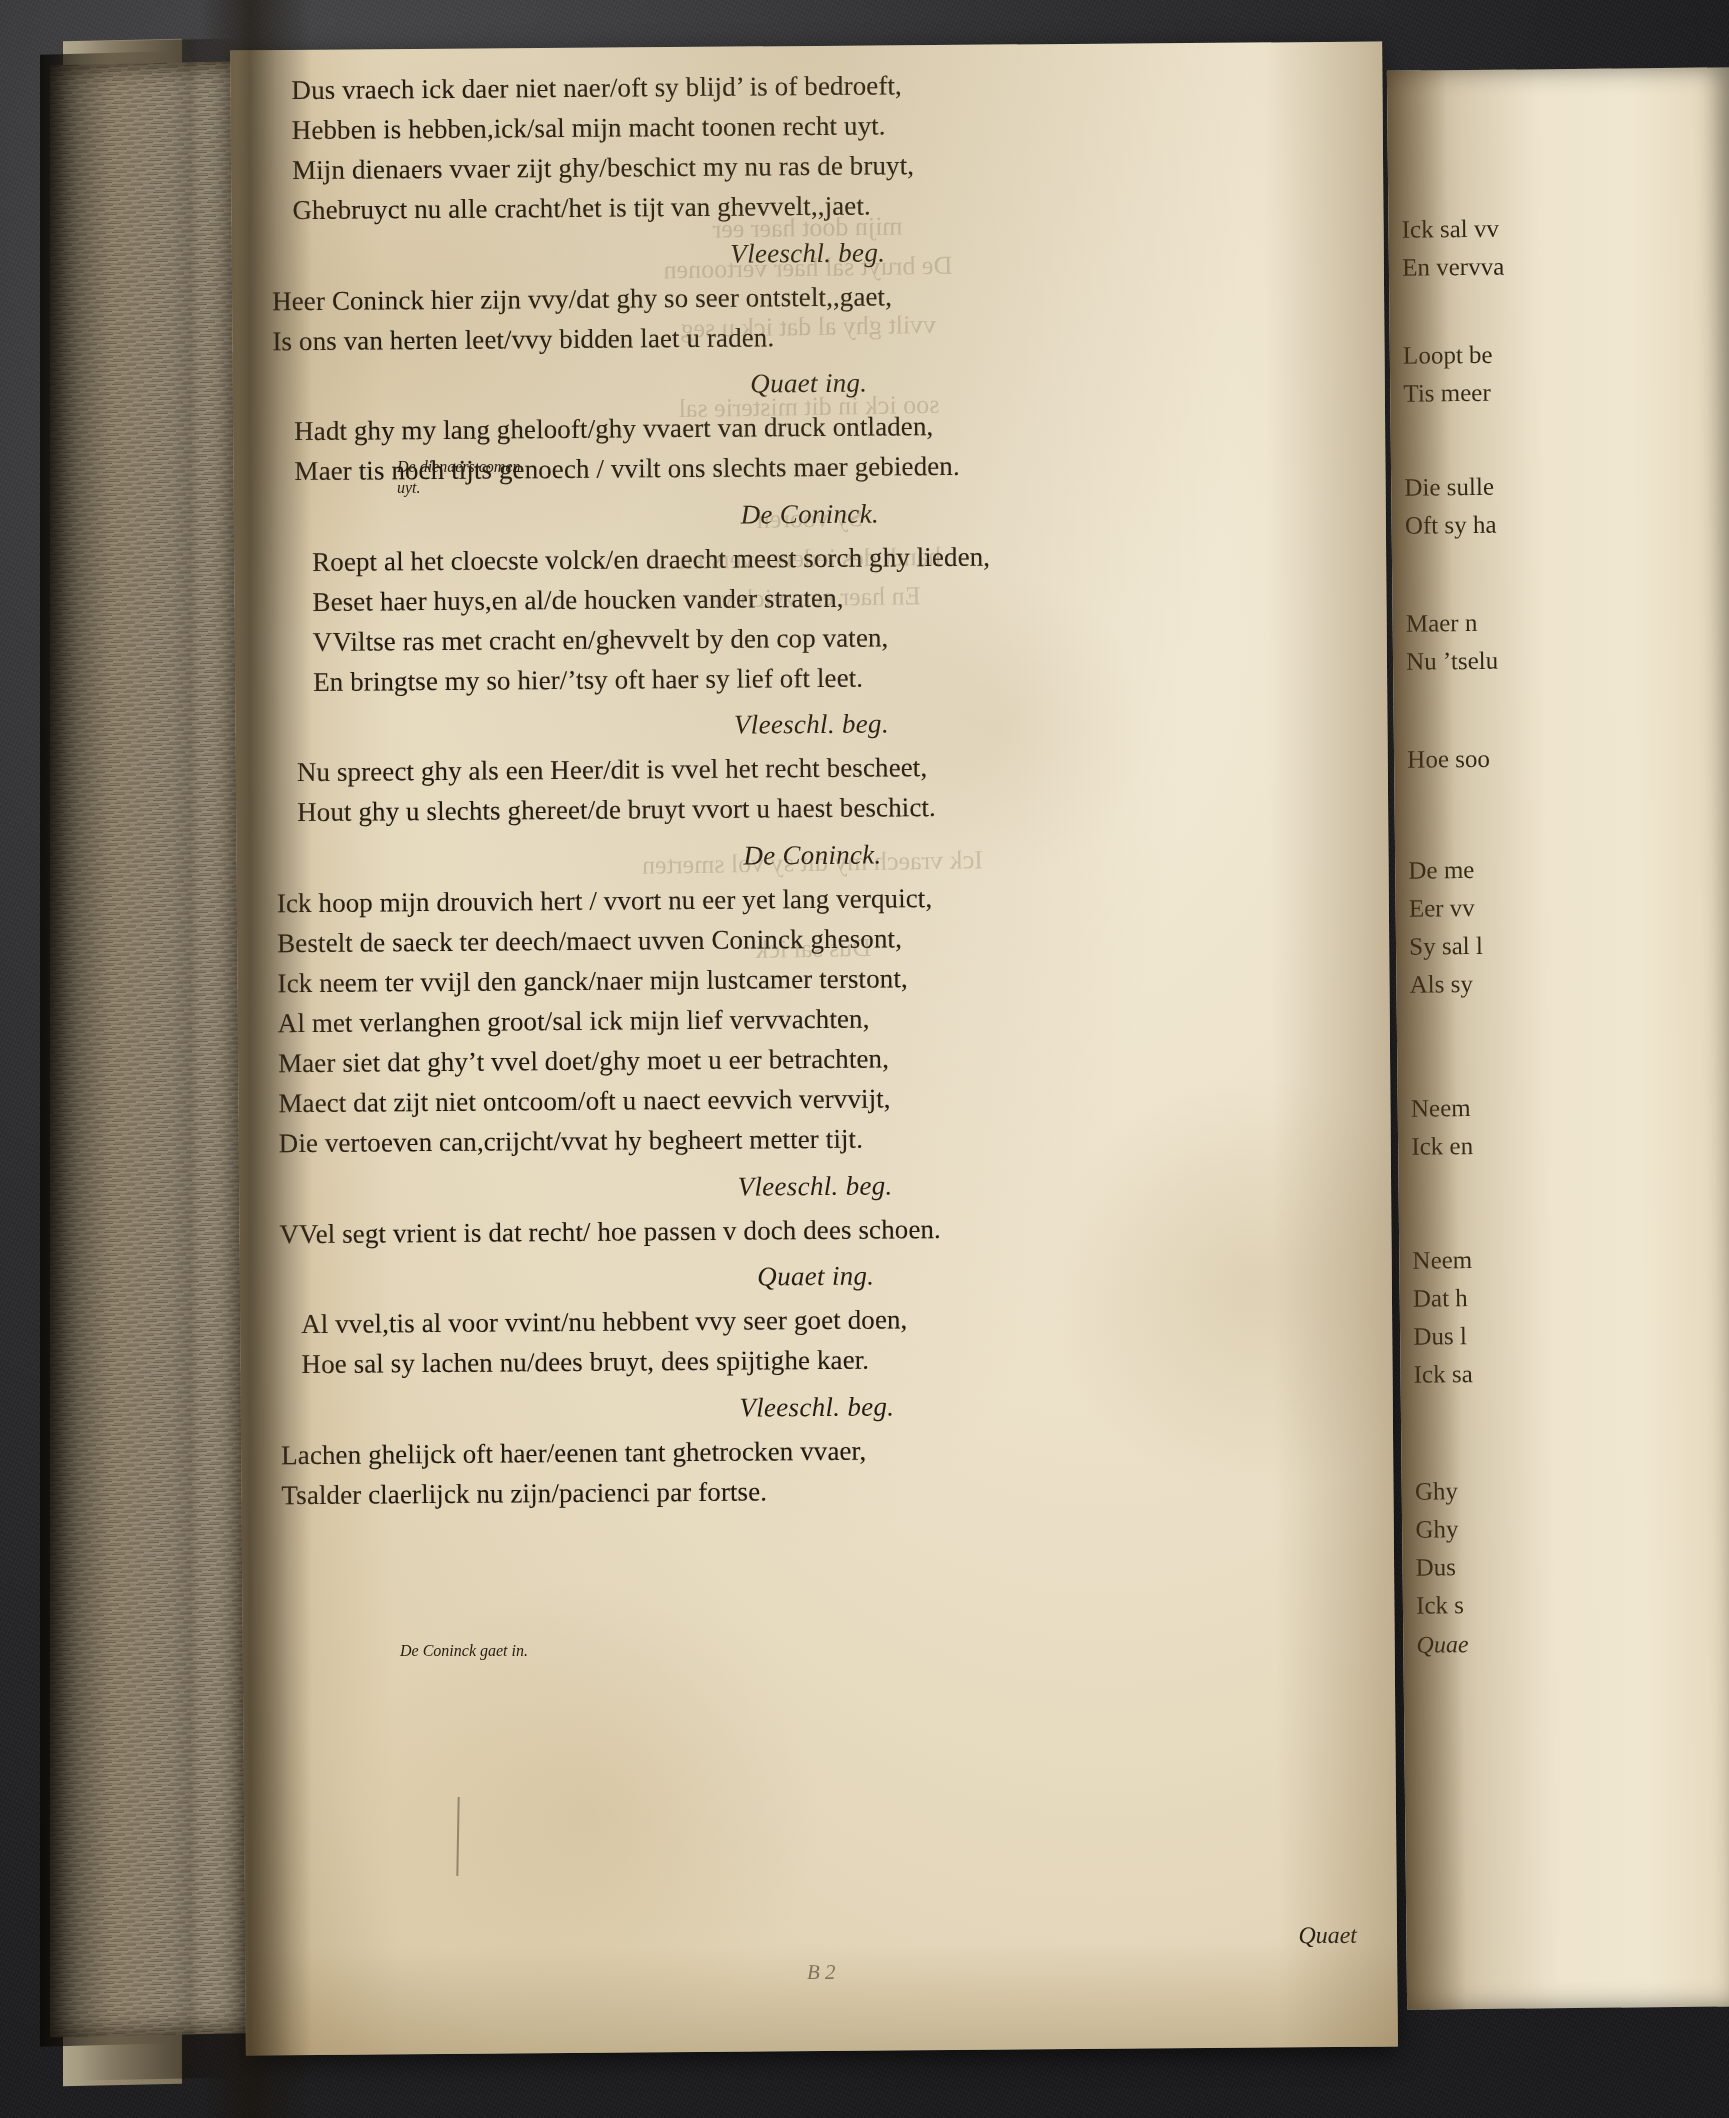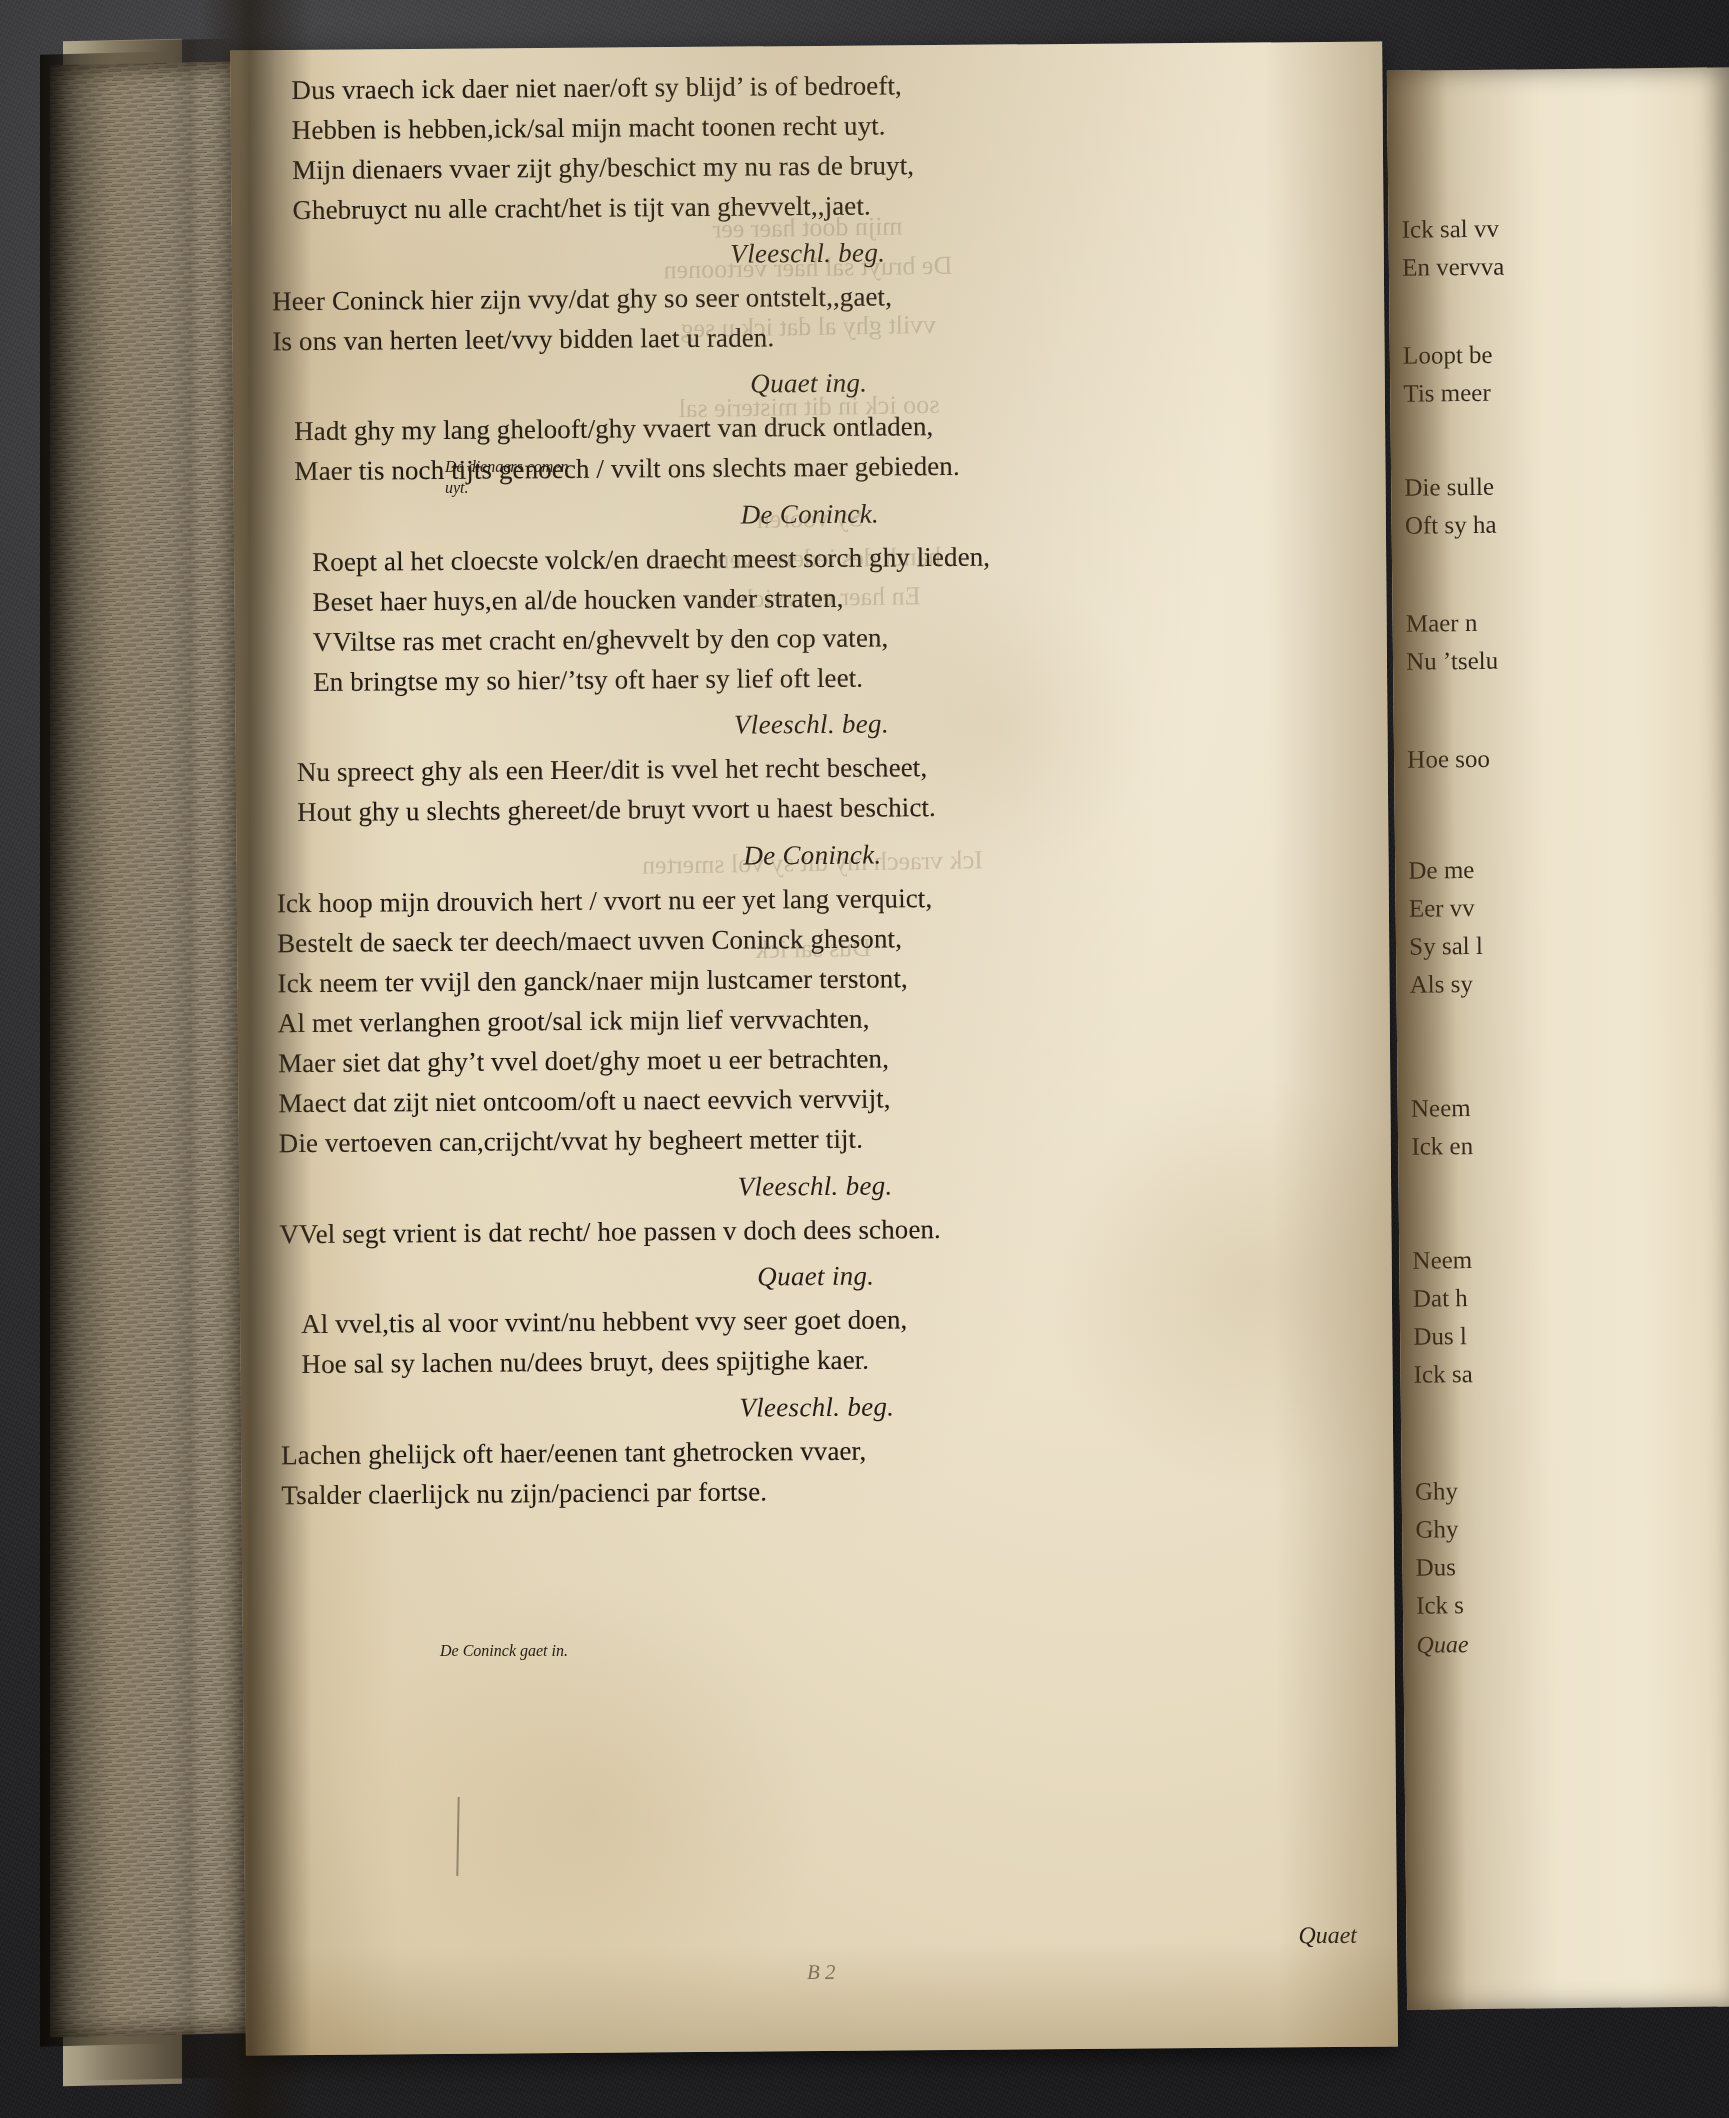--- a/index.html
+++ b/index.html
@@ -142,21 +142,20 @@
   .stanza .line { padding-left: 21px; }
 
   .stagedir {
     position: absolute;
     font-style: italic;
     font-size: 16px;
     line-height: 20.5px;
     color: #241c12;
     width: 139px;
     text-align: left;
-    margin-left: 48px;
   }
 
   .catchword {
     position: absolute;
     right: 40px;
     bottom: 98px;
     font-style: italic;
     font-size: 24px;
     color: #211a12;
   }
@@ -346,21 +345,21 @@
         </div>
 
       </div>
 
       <div class="catchword">Quaet</div>
       <div class="signature">B 2</div>
     </div>
 
     <div class="stagedir" style="left:397px; top:457px;">De dienaers
 comen uyt.</div>
-    <div class="stagedir" style="left:392px; top:1641px;">De Coninck
+    <div class="stagedir" style="left:400px; top:1641px;">De Coninck
 gaet in.</div>
 
     <div class="pencil-mark"></div>
 
     <div class="leaf-right">
       <div class="right-inner">
         <div style="height:113px;"></div>
         <div class="rline">Ick sal vv</div>
         <div class="rline">En vervva</div>
         <div style="height:50px;"></div>

